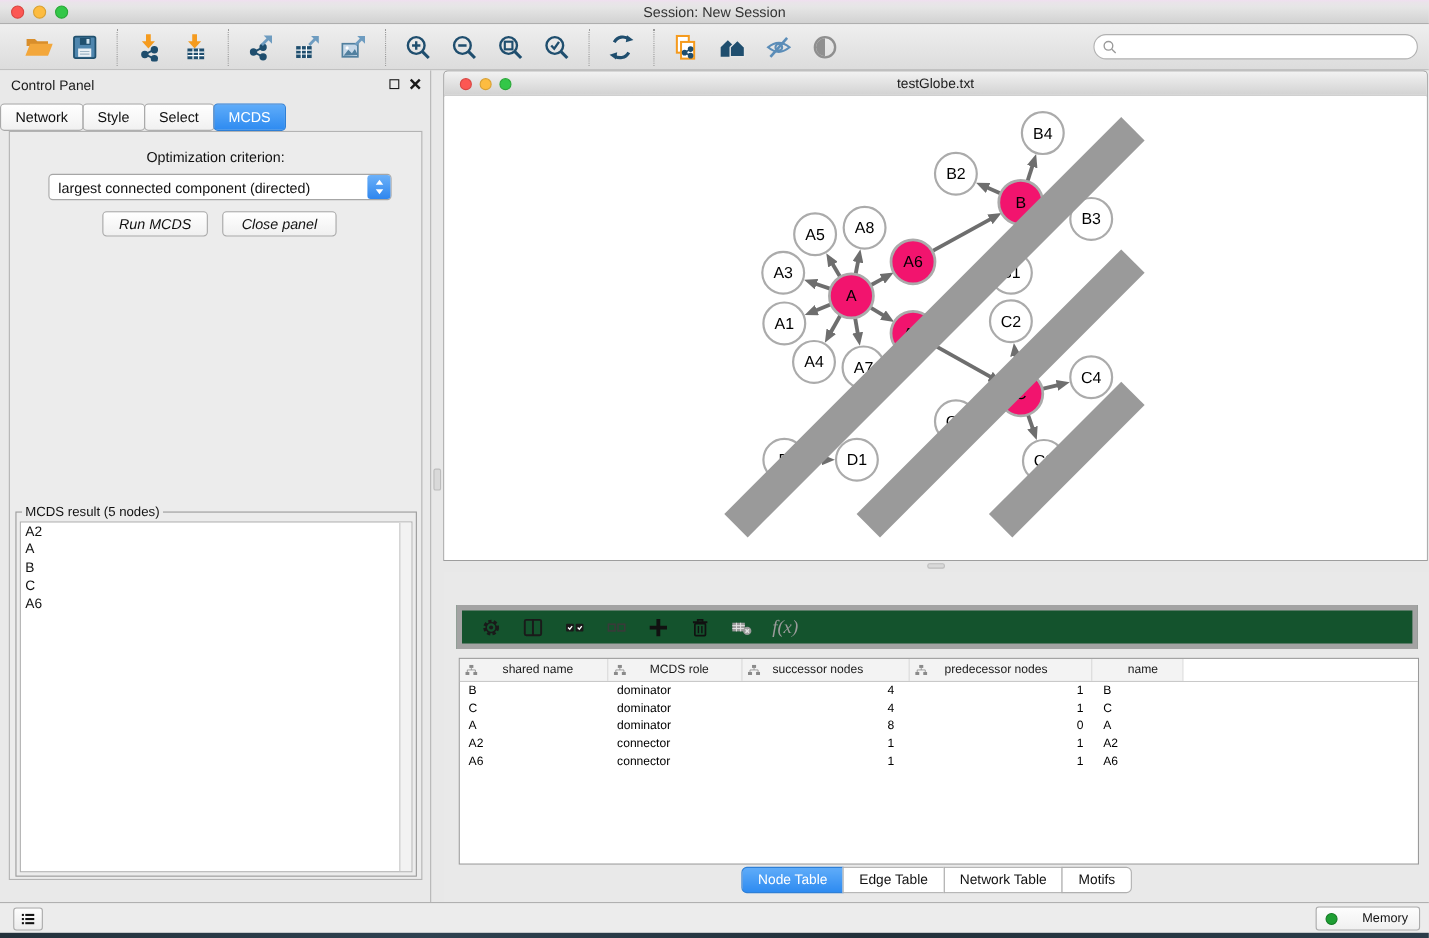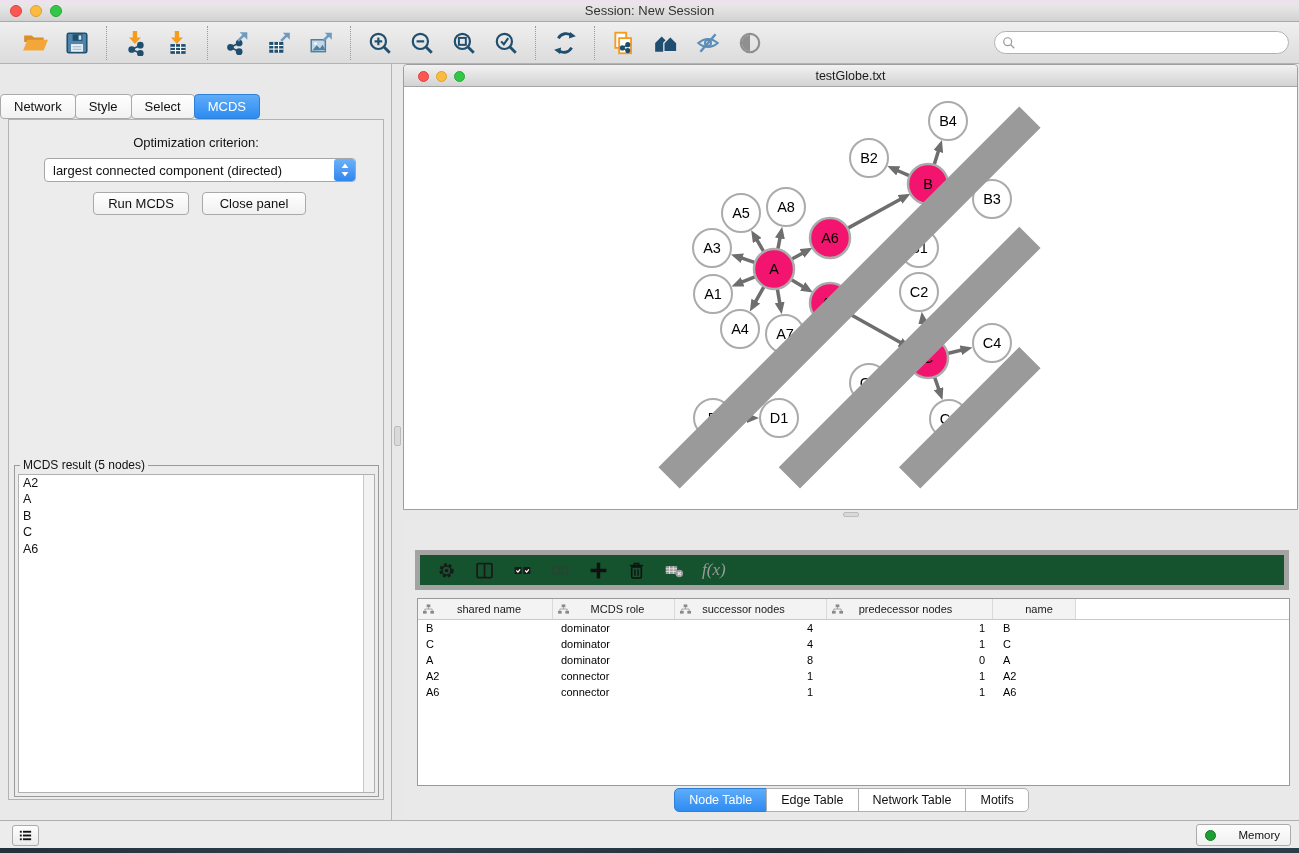--- a/index.html
+++ b/index.html
@@ -73,21 +73,21 @@
     position:absolute; left:35px; top:38px; width:312px; height:24px;
     background:#fff; border:1px solid #a6a6a6; border-radius:4px;
     display:flex; align-items:center;
   }
   .combo .cval { flex:1; font-size:13px; padding-left:8px; white-space:nowrap; overflow:hidden; }
   .combo .stepper {
     width:21px; height:22px; border-radius:3px; margin-right:0px;
     background:linear-gradient(#6cb1f9,#2f86ee); display:flex; align-items:center; justify-content:center;
   }
   .combo .stepper svg { width:10px; height:16px; }
-  .cp-buttons { position:absolute; left:0; top:72px; width:100%; height:23px; }
+  .cp-buttons { position:absolute; left:0; top:72px; width:100%; height:23px;font-style:italic; }
   .btn {
     position:absolute; height:23px; background:linear-gradient(#ffffff,#f0f0f0);
     border:1px solid #a9a9a9; border-radius:4px; font-size:13px; text-align:center; line-height:21px;
   }
   #btn-run  { left:84px; width:96px; }
   #btn-close{ left:193px; width:104px; }
   .result-fieldset {
     position:absolute; left:5px; right:4px; top:338px; bottom:2px;
     border:1px solid #9a9a9a; padding:2px 3px 3px 3px; font-size:12px;
   }
@@ -356,20 +356,34 @@
         <circle cx="6.5" cy="6.5" r="4.5" stroke-width="1.4"></circle>
           <line x1="10" y1="10" x2="14" y2="14" stroke-width="1.4"></line>
       </svg>
       <input type="text" placeholder="" style="">
     </div>
   </div>
 
   <div class="main">
 
     <div class="control-panel">
+      <div class="panel-head">
+        <span class="ptitle">Control Panel</span>
+        <span class="wicons">
+          <span class="wicon float"></span>
+          <span class="wicon close">
+            <svg viewBox="0 0 12 12">
+                <g stroke="#1a1a1a" stroke-width="2.4">
+                  <line x1="1.5" y1="1.5" x2="10.5" y2="10.5"></line>
+                  <line x1="10.5" y1="1.5" x2="1.5" y2="10.5"></line>
+                </g>
+              </svg>
+          </span>
+        </span>
+      </div>
       <div class="cp-tabs">
         <span class="tab">Network</span>
         <span class="tab">Style</span>
         <span class="tab">Select</span>
         <span class="tab active">MCDS</span>
       </div>
       <div class="cp-body">
         <div class="opt-label">Optimization criterion:</div>
         <div class="combo">
           <span class="cval">largest connected component (directed)</span>

